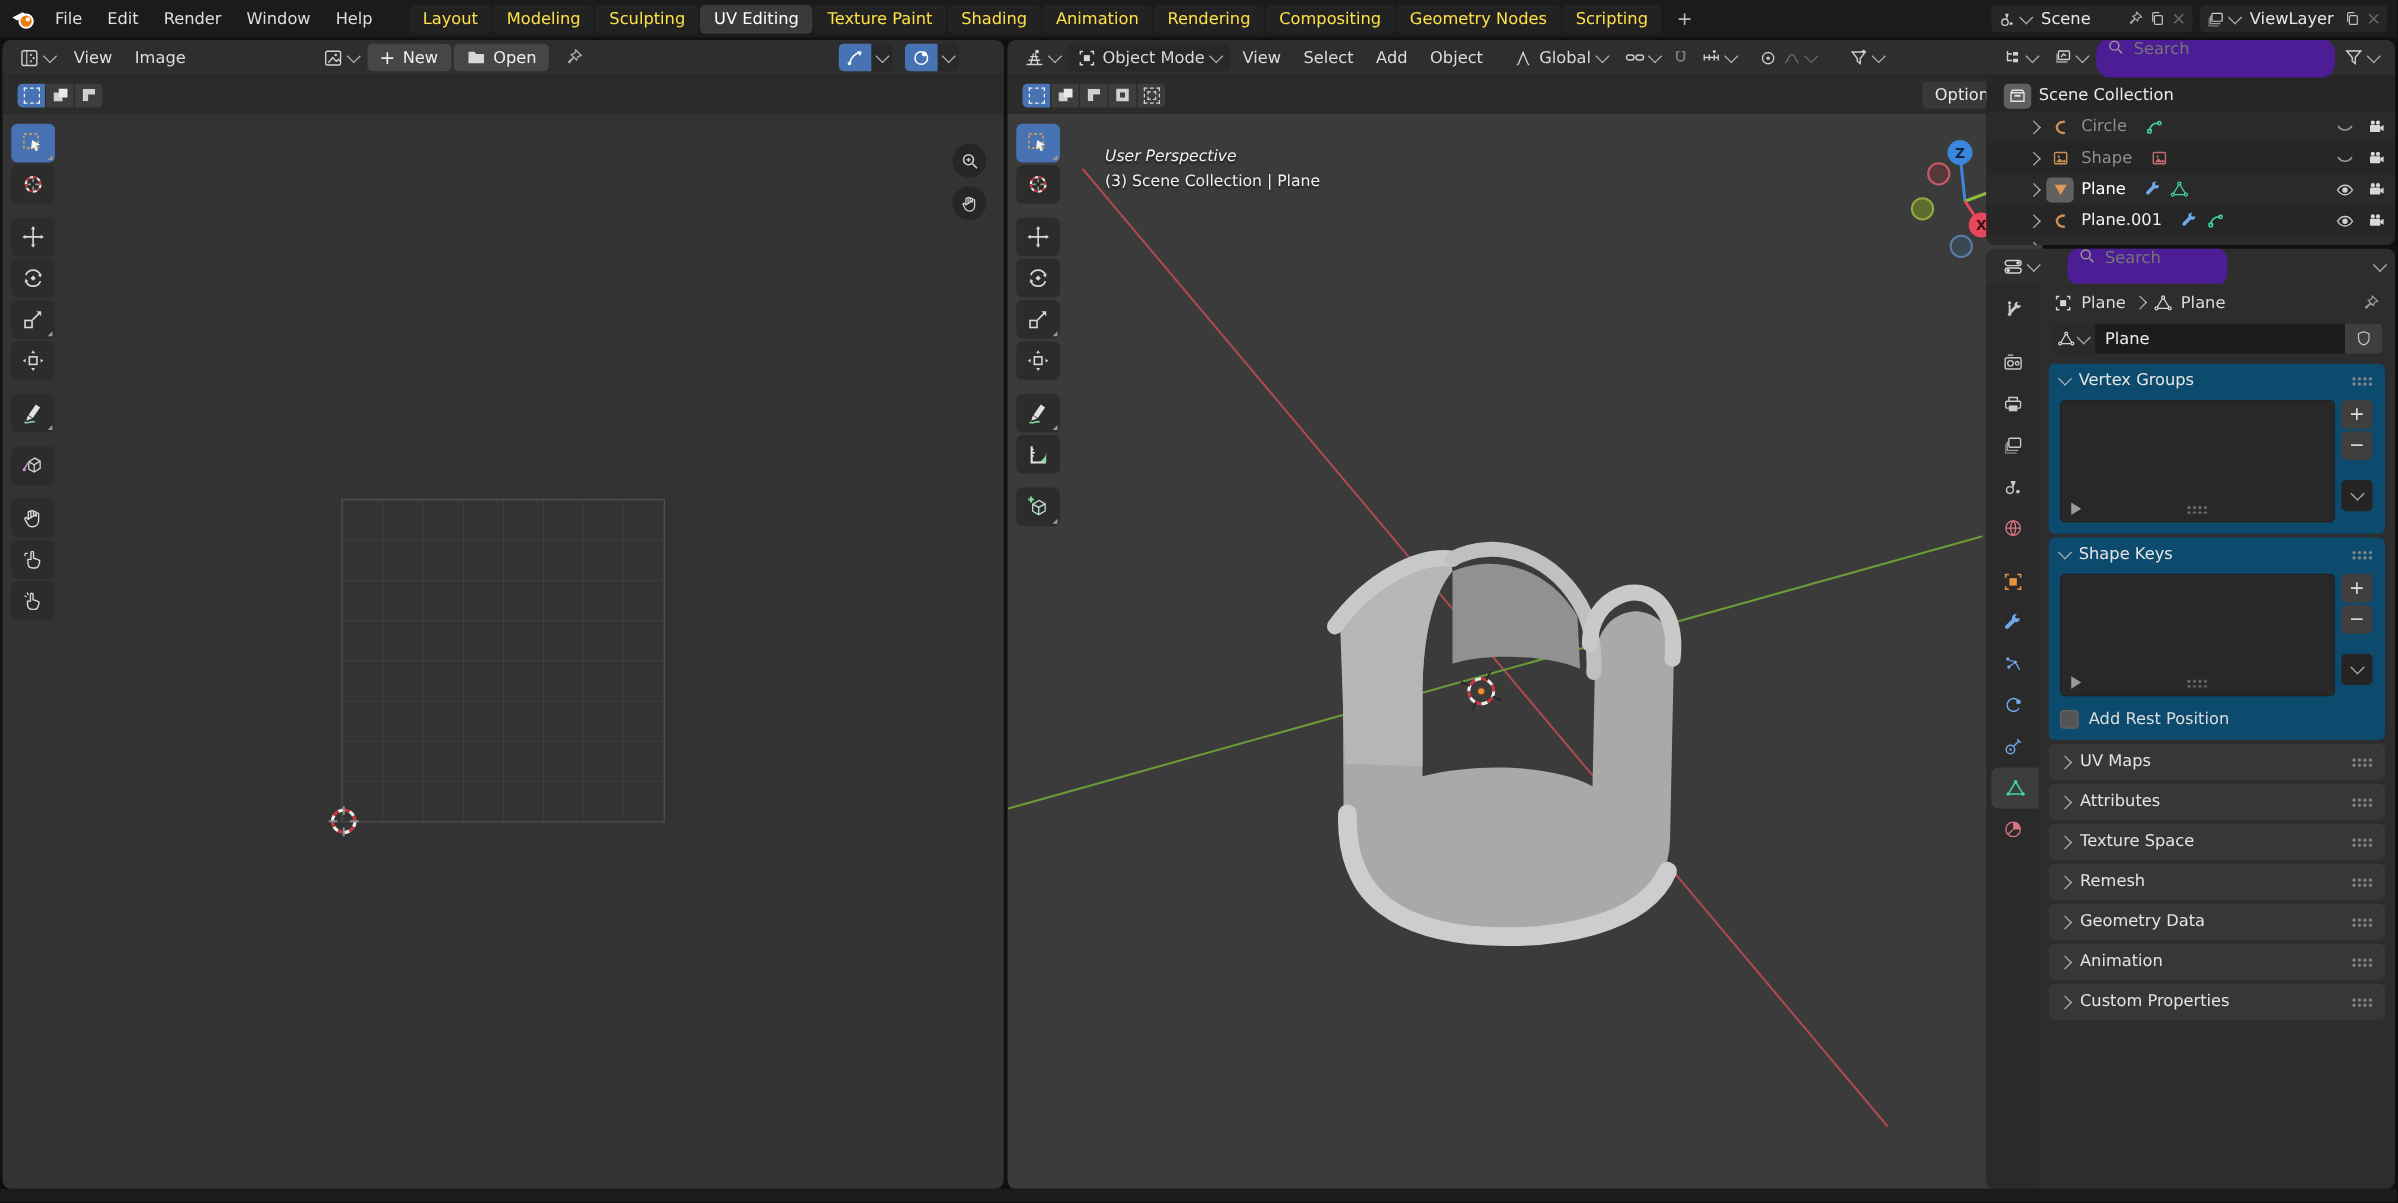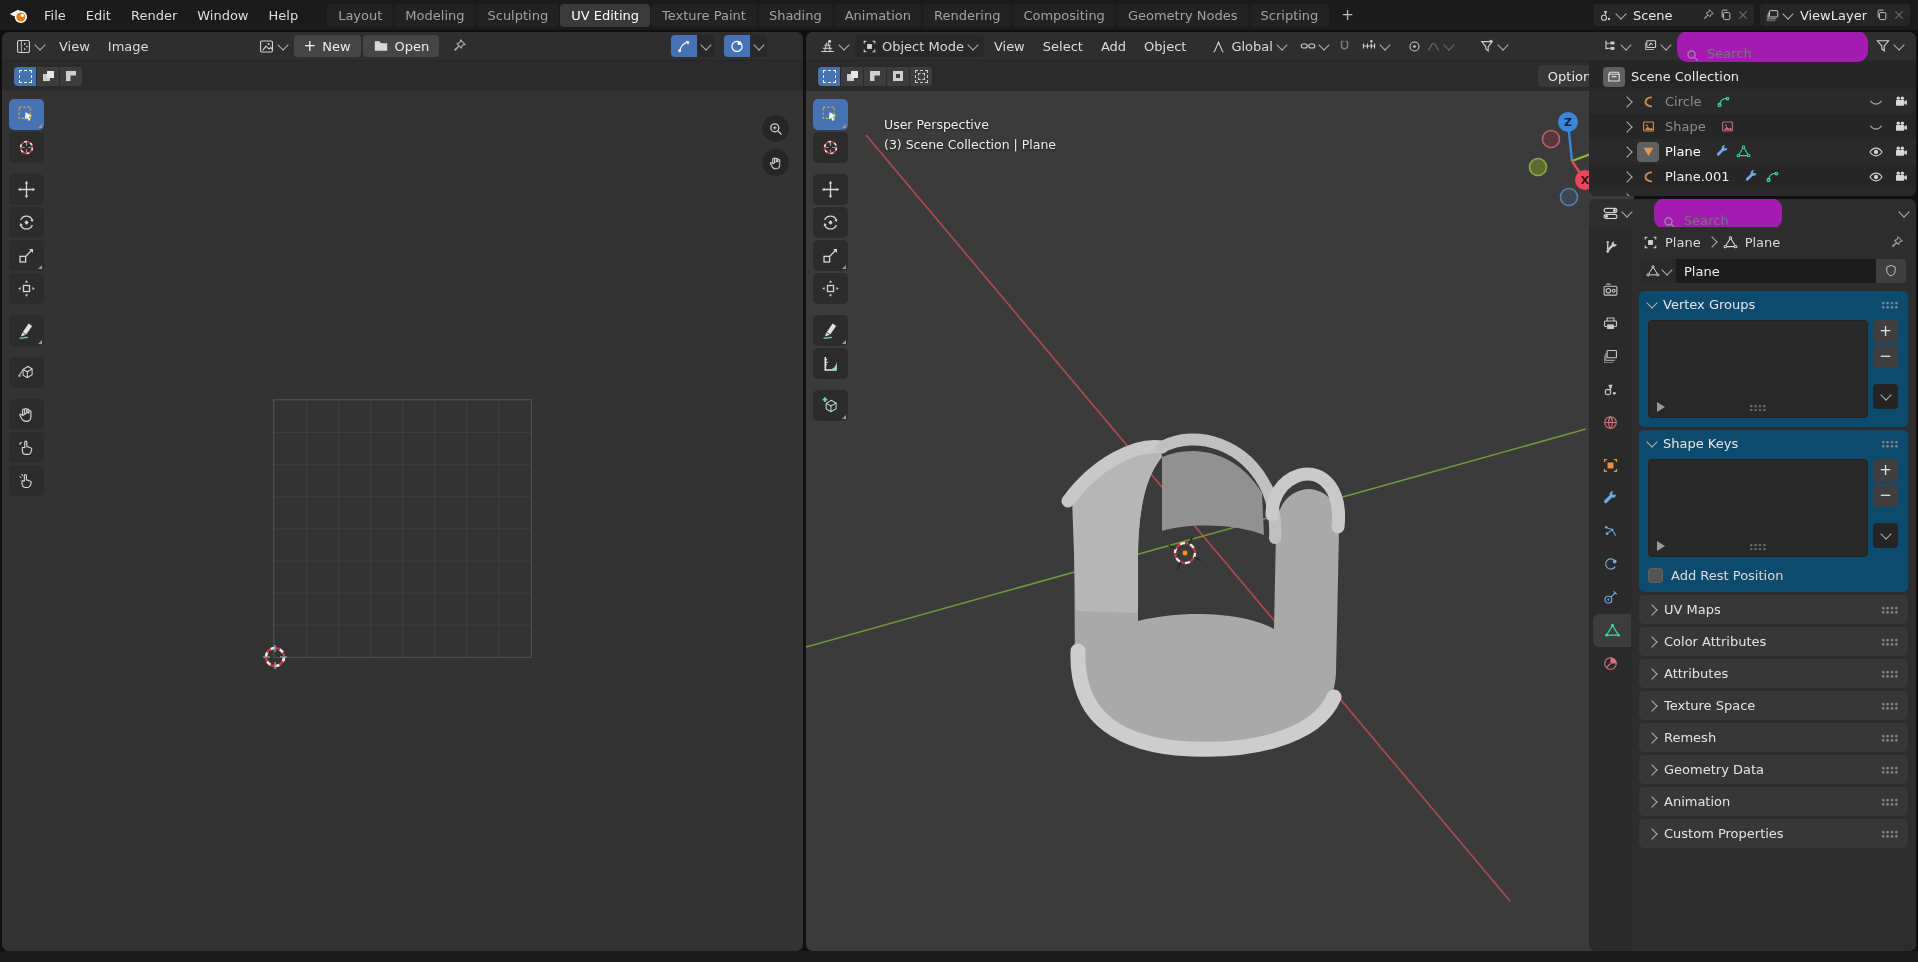--- a/index.html
+++ b/index.html
@@ -5,21 +5,21 @@
   html,body{margin:0;padding:0;background:#0d0d0d;}
   #app{position:relative;width:1918px;height:962px;background:#101010;overflow:hidden;
        font-family:"DejaVu Sans",sans-serif;font-size:13px;color:#d8d8d8;}
   svg{display:block;}
   input{font-family:"DejaVu Sans",sans-serif;}
 
   
   #topbar{position:absolute;left:0;top:0;width:1918px;height:30px;background:#1b1b1b;display:flex;align-items:center;padding:0 8px;box-sizing:border-box;gap:2px;}
   .appmenu{padding:0 9px;height:100%;display:flex;align-items:center;color:#dedede;}
   .wtabs{display:flex;align-items:center;margin-left:18px;gap:1px;}
-  .wtab{height:23px;padding:0 11px;display:flex;align-items:center;border-radius:4px;background:#222;color:#a3a3a3;}
+  .wtab{height:23px;padding:0 11px;display:flex;align-items:center;border-radius:4px;background:#222;color:#fde047;}
   .wtab.act{background:#3a3a3a;color:#fff;}
   .wtab.addtab{background:transparent;color:#bbb;font-size:15px;}
   .tbright{margin-left:auto;display:flex;align-items:center;gap:6px;}
   .tfield{display:flex;align-items:center;background:#262626;border-radius:4px;height:22px;padding:0 5px;gap:4px;}
   .tfield .val{color:#e8e8e8;padding:0 4px;min-width:60px;}
   .dim{opacity:.4;}
 
   
   .cvd,.cvr,.cvl{width:7px;height:7px;border-right:1.4px solid #b0b0b0;border-bottom:1.4px solid #b0b0b0;display:inline-block;flex:none;}
   .cvd{transform:rotate(45deg);margin-top:-3px;}
@@ -116,21 +116,21 @@
   .listbox{flex:1;height:96px;background:#282828;border:1px solid #222;border-radius:4px;position:relative;}
   .listbox .expander{position:absolute;left:8px;bottom:5px;width:0;height:0;border-top:5px solid transparent;border-bottom:5px solid transparent;border-left:8px solid #9a9a9a;}
   .listbox .lgrip{position:absolute;left:50%;bottom:6px;transform:translateX(-50%);width:18px;height:7px;background-image:radial-gradient(circle,#6f6f6f 1px,transparent 1.4px);background-size:4.4px 4.2px;}
   .sidecol{width:26px;display:flex;flex-direction:column;gap:2px;}
   .sqbtn{width:25px;height:23px;background:#3f3f3f;border-radius:4px;display:flex;align-items:center;justify-content:center;color:#e0e0e0;font-size:15px;line-height:1;}
   .sqbtn.darkbtn{background:#242424;margin-top:14px;height:25px;}
   .chkrow{display:flex;align-items:center;gap:8px;padding:2px 9px 9px 9px;color:#dcdcdc;}
   .chk{width:15px;height:15px;background:#545454;border:1px solid #636363;border-radius:3px;box-sizing:border-box;}
   .cpanel{background:#373737;border-radius:5px;margin:0 8px 3px 8px;height:29px;display:flex;align-items:center;gap:8px;padding:0 9px;box-sizing:border-box;color:#e3e3e3;}
 
-  .search{display:flex;align-items:flex-end;gap:6px;background:#a21caf;border-radius:11px;height:31px;padding:0 9px;flex:1;}
+  .search{display:flex;align-items:flex-start;gap:6px;background:#4c1d95;border-radius:11px;height:31px;padding:0 9px;flex:1;}
   .search input{background:transparent;border:none;outline:none;color:#bdbdbd;width:100%;font-size:13px;}
   .search input::placeholder{color:#767676;}
 </style>
 </head>
 <body>
 
 <div id="app">
 
   <div id="topbar">
     <span style="margin-right:4px;">
@@ -529,21 +529,21 @@
         <path d="M272,560 C270,620 305,650 370,657 C440,663 510,648 528,606" fill="none" stroke="#cdcdcd" stroke-width="15" stroke-linecap="round"></path>
 
         <g transform="translate(379,462)">
           <circle r="10" fill="none" stroke="#ececec" stroke-width="2.4" stroke-dasharray="5.2 5.2"></circle>
           <circle r="10" fill="none" stroke="#c8373e" stroke-width="2.4" stroke-dasharray="5.2 5.2" stroke-dashoffset="5.2"></circle>
           <path d="M0 -18v8M0 10v8M-18 0h8M10 0h8" stroke="#2a2a2a" stroke-width="1.6" transform="rotate(25)"></path>
           <circle r="3" fill="#e8913f" stroke="#5a3a1a" stroke-width="1"></circle>
         </g>
       </svg>
 
-      <div class="ovl" style="top:26px;">User Perspective</div>
+      <div class="ovl" style="top:26px;font-style:italic;">User Perspective</div>
       <div class="ovl" style="top:46px;text-align:right;">(3) Scene Collection | Plane</div>
 
       <div class="toolbar">
         <div class="tool act sub">
             <svg width="19" height="19" viewBox="0 0 22 22" fill="none">
               <rect x="2.5" y="2.5" width="13" height="13" stroke="#e3a94b" stroke-width="1.3" stroke-dasharray="2.6 2.2"></rect>
               <path d="M10 8l7.5 4.6-3.6.9 1.6 4-2.1 1-1.6-4-2.8 2.4z" fill="#f2f2f2"></path>
             </svg>
           </div>
         <div class="tool">
@@ -1072,25 +1072,20 @@
         </div>
       </div>
 
       <div class="cpanel">
           <span class="cvr"></span>
           <span>UV Maps</span>
           <span class="grip"></span>
         </div>
       <div class="cpanel">
           <span class="cvr"></span>
-          <span>Color Attributes</span>
-          <span class="grip"></span>
-        </div>
-      <div class="cpanel">
-          <span class="cvr"></span>
           <span>Attributes</span>
           <span class="grip"></span>
         </div>
       <div class="cpanel">
           <span class="cvr"></span>
           <span>Texture Space</span>
           <span class="grip"></span>
         </div>
       <div class="cpanel">
           <span class="cvr"></span>

